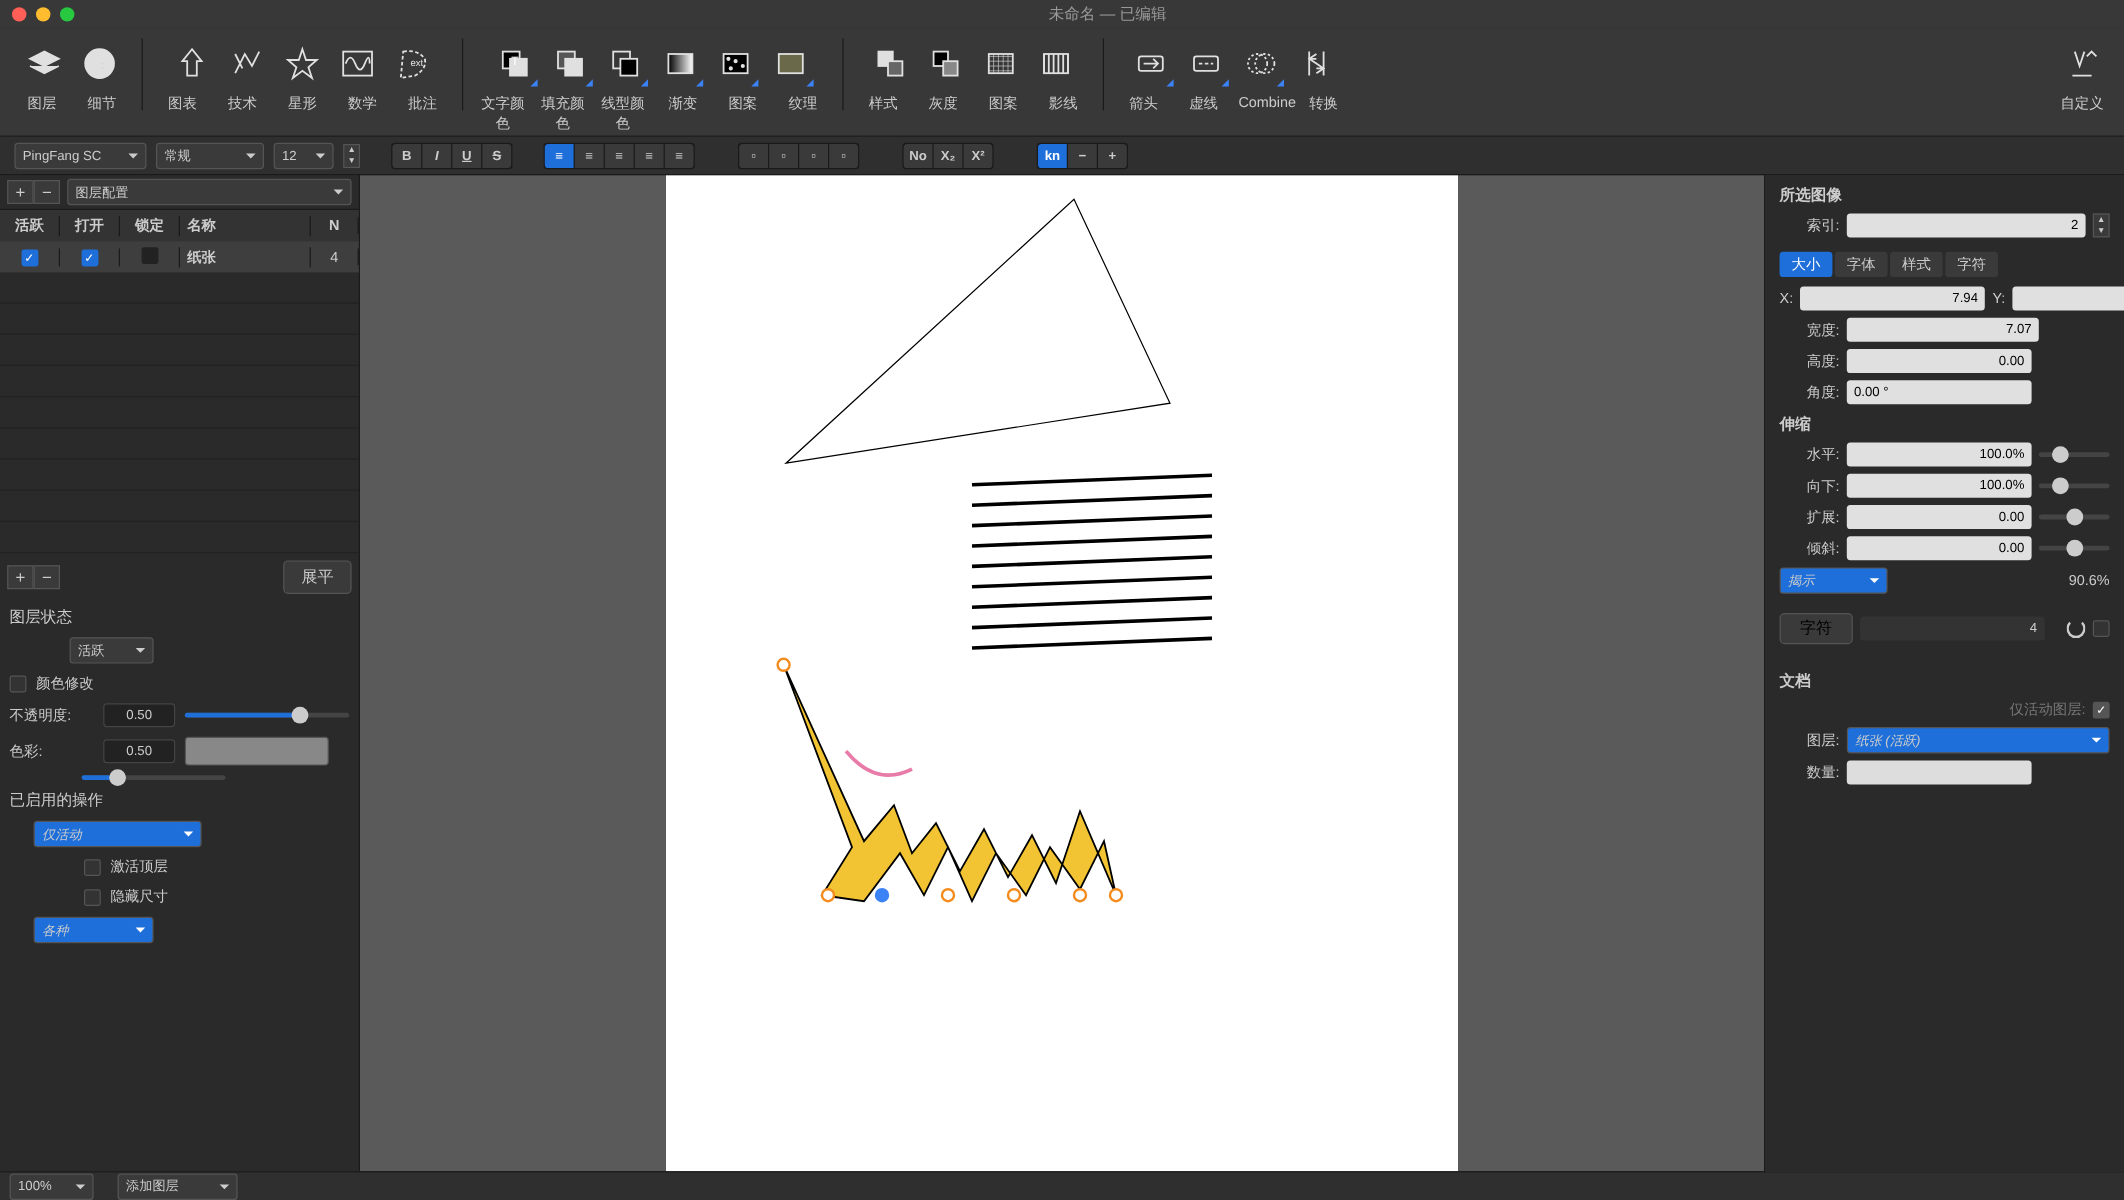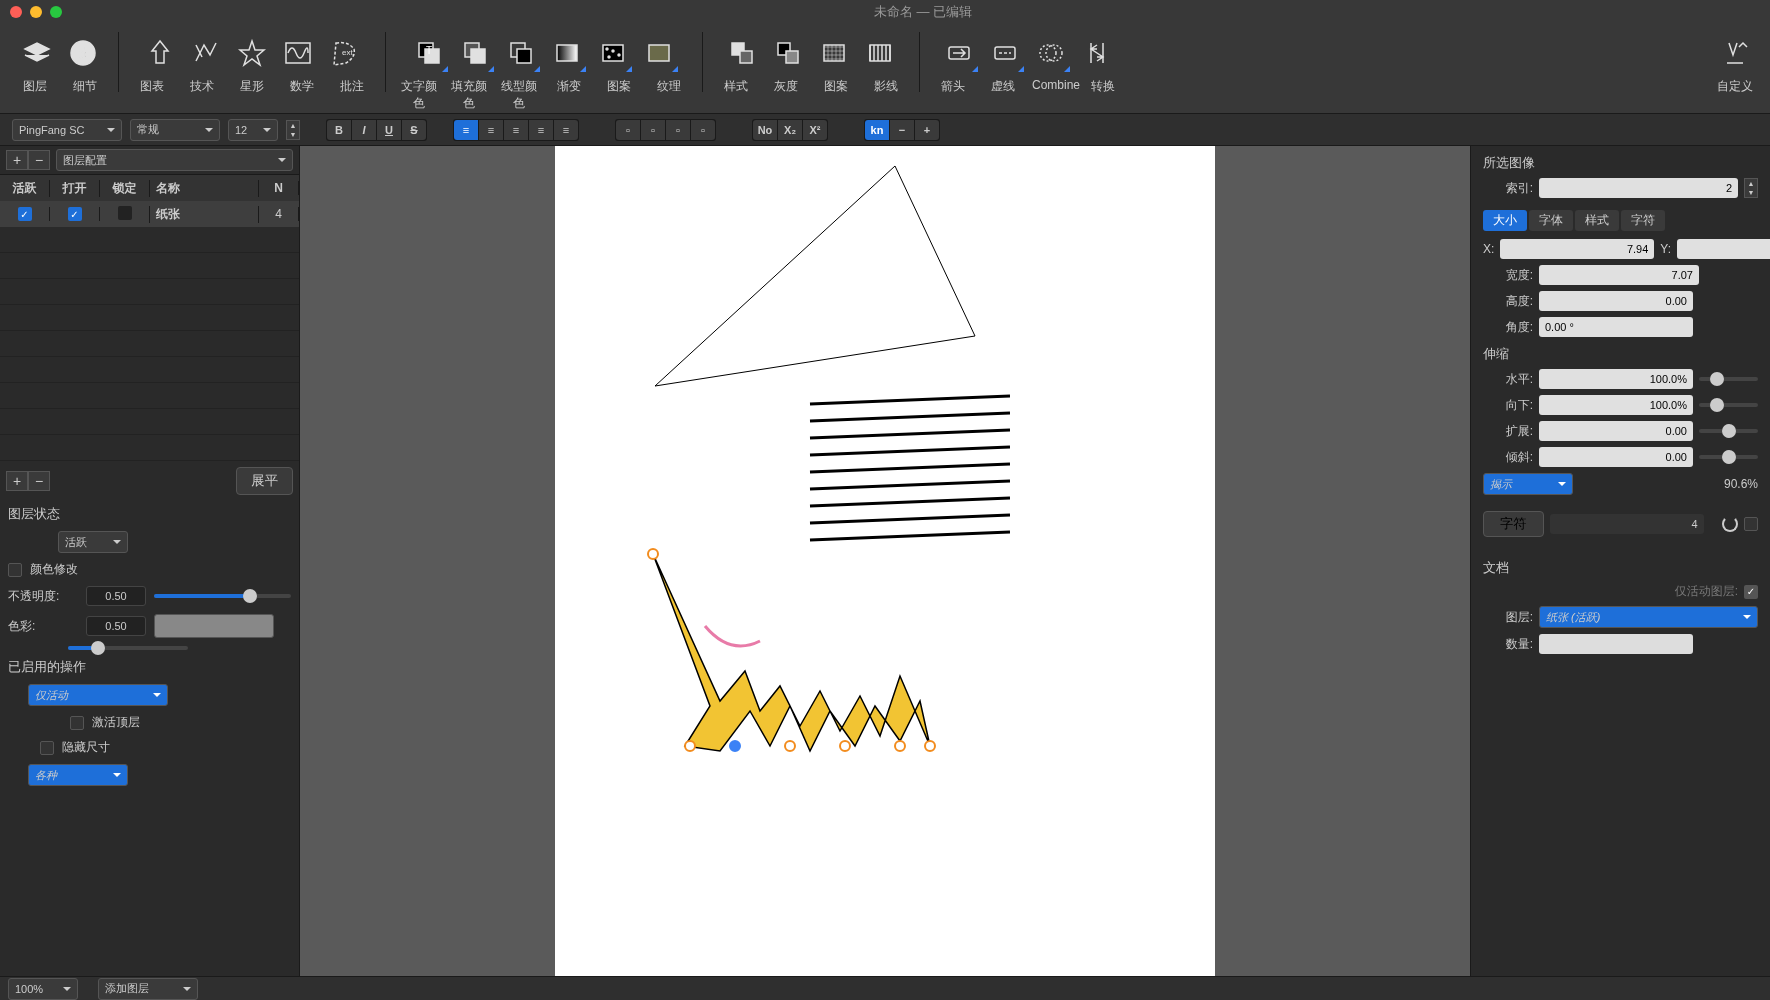--- a/index.html
+++ b/index.html
@@ -65,21 +65,21 @@
 .prop-row { display: flex; align-items: center; padding: 4px 8px; gap: 8px; }
 .prop-label { width: 70px; text-align: left; color: #ccc; }
 .prop-input { width: 60px; height: 20px; background: #222; border: 1px solid #444; color: #ccc; text-align: center; font-size: 11px; border-radius: 3px; }
 .slider { flex: 1; height: 4px; background: #444; border-radius: 2px; position: relative; }
 .slider-fill { height: 100%; background: #1e6fd9; border-radius: 2px; }
 .slider-thumb { width: 14px; height: 14px; background: #ccc; border-radius: 50%; position: absolute; top: -5px; transform: translateX(-50%); }
 .color-swatch { width: 120px; height: 24px; background: #888; border: 1px solid #555; border-radius: 3px; }
 .small-check { width: 14px; height: 14px; background: #333; border: 1px solid #555; border-radius: 2px; display: inline-block; }
 
 
-.rp-header { font-size: 13px; margin-bottom: 6px; font-weight: normal; }
+.rp-header { font-size: 13px; margin-bottom: 6px; font-weight: bold; }
 .rp-row { display: flex; align-items: center; margin: 6px 0; gap: 6px; }
 .rp-label { width: 50px; text-align: right; color: #ccc; }
 .rp-input { flex: 1; height: 20px; background: #e0e0e0; color: #000; border: none; padding: 0 6px; font-size: 11px; text-align: right; border-radius: 3px; }
 .rp-input.dark { background: #333; color: #ccc; }
 .tabs { display: flex; gap: 2px; margin: 12px 0 8px; }
 .tab { padding: 2px 10px; background: #3a3a3a; border-radius: 3px; cursor: pointer; font-size: 12px; }
 .tab.active { background: #1e6fd9; color: #fff; }
 .stepper { width: 14px; height: 20px; background: #3a3a3a; border: 1px solid #555; display: flex; flex-direction: column; }
 .stepper div { flex: 1; font-size: 7px; text-align: center; line-height: 9px; }
 .char-btn { background: #3a3a3a; border: 1px solid #555; padding: 3px 16px; border-radius: 4px; cursor: pointer; }
@@ -460,21 +460,21 @@
         </div>
     </div>
     <div class="section-title">已启用的操作</div>
     <div class="prop-row">
       <div class="dropdown dd-blue" style="width:140px;margin-left:20px">仅活动</div>
     </div>
     <div class="prop-row" style="padding-left:70px">
       <span class="small-check"></span>
       <span>激活顶层</span>
     </div>
-    <div class="prop-row" style="padding-left:40px">
+    <div class="prop-row" style="padding-left:70px">
       <span class="small-check"></span>
       <span>隐藏尺寸</span>
     </div>
     <div class="prop-row">
       <div class="dropdown dd-blue" style="width:100px;margin-left:20px">各种</div>
     </div>
   </div>
 
   <div class="canvas-area">
     <div class="canvas-bg">

